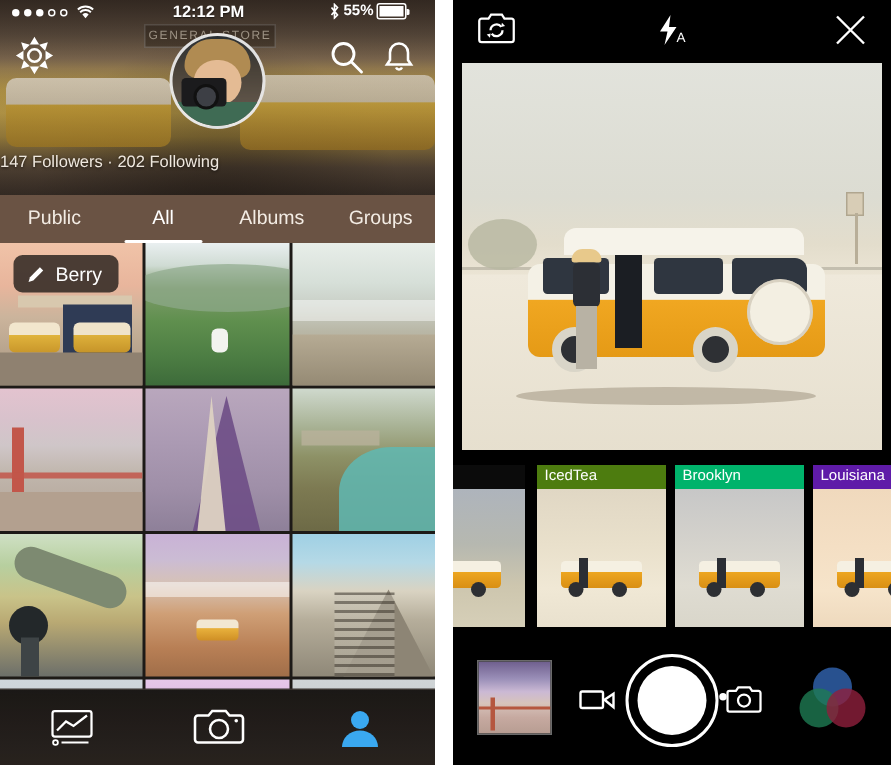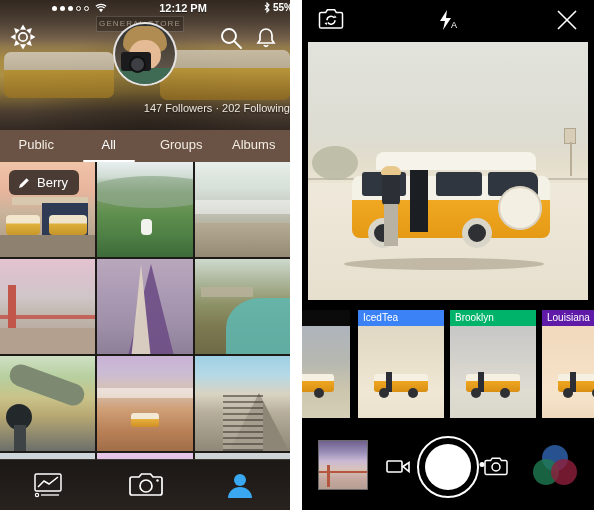--- a/index.html
+++ b/index.html
@@ -16,21 +16,21 @@
       linear-gradient(to bottom,#4c3f36 0%,#6b5a4a 18%,#8a7358 30%,#c9a84f 46%,#e0bc56 58%,#c8a64c 70%,#6b5a48 86%,#413833 100%);
   }
   .hero-photo:before{content:"";position:absolute;left:4px;top:52px;width:110px;height:46px;border-radius:7px;
     background:linear-gradient(to bottom,#efe4cf 0%,#efe4cf 38%,#e3b63e 39%,#d9a62f 100%);opacity:.92;}
   .hero-photo:after{content:"";position:absolute;right:0px;top:50px;width:130px;height:50px;border-radius:7px;
     background:linear-gradient(to bottom,#e7dcc6 0%,#e7dcc6 36%,#e6bb45 37%,#cf9b2c 100%);opacity:.9;}
   .hero-sign{position:absolute;left:96px;top:16px;width:86px;height:14px;border:1px solid rgba(255,255,255,.28);
     background:rgba(40,30,22,.45);color:#d9cdbb;font-size:8px;letter-spacing:1.1px;text-align:center;line-height:14px;}
   .hero-shade{position:absolute;inset:0;background:linear-gradient(to bottom,rgba(30,22,16,.55) 0%,rgba(30,22,16,.12) 35%,rgba(40,30,22,.55) 100%);}
 
-  .statusbar{position:absolute;left:0;top:0;width:278px;height:17px;color:#fff;font-size:10px;z-index:6;margin-left:44px;}
+  .statusbar{position:absolute;left:0;top:0;width:278px;height:17px;color:#fff;font-size:10px;z-index:6;}
   .sb-left{position:absolute;left:8px;top:3px;display:flex;align-items:center;gap:3px;}
   .dot{width:5px;height:5px;border-radius:50%;background:#fff;display:inline-block;}
   .dot.off{background:transparent;border:1px solid #fff;width:3px;height:3px;}
   .wifi{margin-left:3px;font-size:10px;line-height:10px;}
   .sb-center{position:absolute;left:0;right:0;top:2px;text-align:center;font-size:11px;font-weight:bold;
     text-shadow:0 1px 1px rgba(0,0,0,.6);}
   .sb-right{position:absolute;right:7px;top:2px;display:flex;align-items:center;gap:2px;font-size:10px;font-weight:bold;}
   .batt{width:18px;height:9px;border:1px solid #fff;border-radius:2px;position:relative;display:inline-block;}
   .batt i{position:absolute;left:1px;top:1px;bottom:1px;right:1px;background:#fff;display:block;}
   .batt:after{content:"";position:absolute;right:-3px;top:2.5px;width:2px;height:4px;background:#fff;border-radius:0 1px 1px 0;}
@@ -46,21 +46,21 @@
     border:2px solid rgba(255,255,255,.85);overflow:hidden;z-index:7;
     background:linear-gradient(to bottom,#2a2f33 0%,#4b4339 40%,#6d6154 100%);}
   .av-hair{position:absolute;left:8px;top:2px;width:44px;height:26px;border-radius:22px 22px 10px 10px;background:#b08b52;}
   .av-face{position:absolute;left:14px;top:16px;width:32px;height:30px;border-radius:15px;background:#e4bb94;}
   .av-cam{position:absolute;left:6px;top:28px;width:30px;height:19px;border-radius:3px;background:#1b1b1d;}
   .av-lens{position:absolute;left:14px;top:32px;width:13px;height:13px;border-radius:50%;background:#3d3f45;border:2px solid #111;}
   .av-shirt{position:absolute;left:2px;top:44px;width:56px;height:18px;background:#3f6b54;}
 
   .profname{position:absolute;left:0;right:0;top:80px;text-align:center;color:#fff;font-size:17px;
     text-shadow:0 1px 2px rgba(0,0,0,.65);z-index:6;}
-  .profstats{position:absolute;left:0;right:0;top:102px;text-align:right;color:#efe8df;font-size:11px;
+  .profstats{position:absolute;left:0;right:0;top:102px;text-align:left;color:#efe8df;font-size:11px;
     text-shadow:0 1px 2px rgba(0,0,0,.65);z-index:6;}
 
   .tabbar{position:absolute;left:0;top:130px;width:290px;height:32px;background:#6a5344;z-index:5;}
   .tabs{display:flex;height:32px;}
   .tab{flex:1;text-align:center;line-height:30px;color:#f3ece4;font-size:13px;position:relative;}
   .tab.active{color:#fff;}
   .tab.active:after{content:"";position:absolute;left:14%;right:14%;bottom:0;height:2.5px;background:#fff;border-radius:2px;}
 
   .grid{position:absolute;left:0;top:162px;width:290px;height:298px;display:grid;
     grid-template-columns:repeat(3,1fr);grid-auto-rows:95px;gap:2px;background:#1d1a17;overflow:hidden;}
@@ -166,21 +166,21 @@
 
   .filmstrip{position:absolute;left:0;top:300px;width:292px;height:118px;background:#000;overflow:hidden;}
   .fs-inner{position:absolute;left:0;top:0;height:118px;}
   .filt{position:absolute;bottom:0;width:86px;}
   .filt .lab{height:16px;line-height:16px;color:#fff;font-size:10px;padding-left:5px;overflow:hidden;white-space:nowrap;}
   .filt .img{height:92px;}
   .f0{left:-38px;}
   .f0 .lab{background:#0b0b0b;}
   .f0 .img{background:linear-gradient(to bottom,#aeb4bc 0%,#b6b8b0 40%,#cdc6ae 70%,#d6cfb8 100%);}
   .f1{left:56px;}
-  .f1 .lab{background:#3b82f6;}
+  .f1 .lab{background:#4d7c0f;}
   .f1 .img{background:linear-gradient(to bottom,#e0d7c4 0%,#e9e0cb 40%,#f0e8d5 72%,#e9e1ce 100%);}
   .f2{left:148px;height:108px;}
   .f2 .lab{background:#00b36b;}
   .f2 .img{height:92px;background:linear-gradient(to bottom,#c7c7c7 0%,#d4d2cc 38%,#dfdcd2 70%,#d9d6ca 100%);}
   .f3{left:240px;}
   .f3 .lab{background:#5f1ba8;}
   .f3 .img{background:linear-gradient(to bottom,#f0d9bd 0%,#f4dfc4 42%,#f6e4ca 74%,#eed9bd 100%);}
   .mini{position:absolute;left:50%;transform:translateX(-50%);bottom:20px;width:54px;height:26px;}
   .mini .mb{position:absolute;left:0;bottom:6px;width:54px;height:18px;border-radius:3px;
     background:linear-gradient(to bottom,#f5f0e2 0 40%,#eda621 41%,#d98f14 100%);}
@@ -274,22 +274,22 @@
       <span class="av-cam"></span>
       <span class="av-lens"></span>
     </div>
 
     <div class="profstats">147 Followers  ·  202 Following</div>
 
     <div class="tabbar">
       <div class="tabs">
         <div class="tab">Public</div>
         <div class="tab active">All</div>
+        <div class="tab">Albums</div>
         <div class="tab">Groups</div>
-        <div class="tab">Albums</div>
       </div>
     </div>
 
     <div class="grid">
       <div class="cell p-busstation">
         <span class="bs-roof"></span>
         <span class="bs-bldg"></span>
         <span class="bs-ground"></span>
         <div class="editbtn">
           <span>

